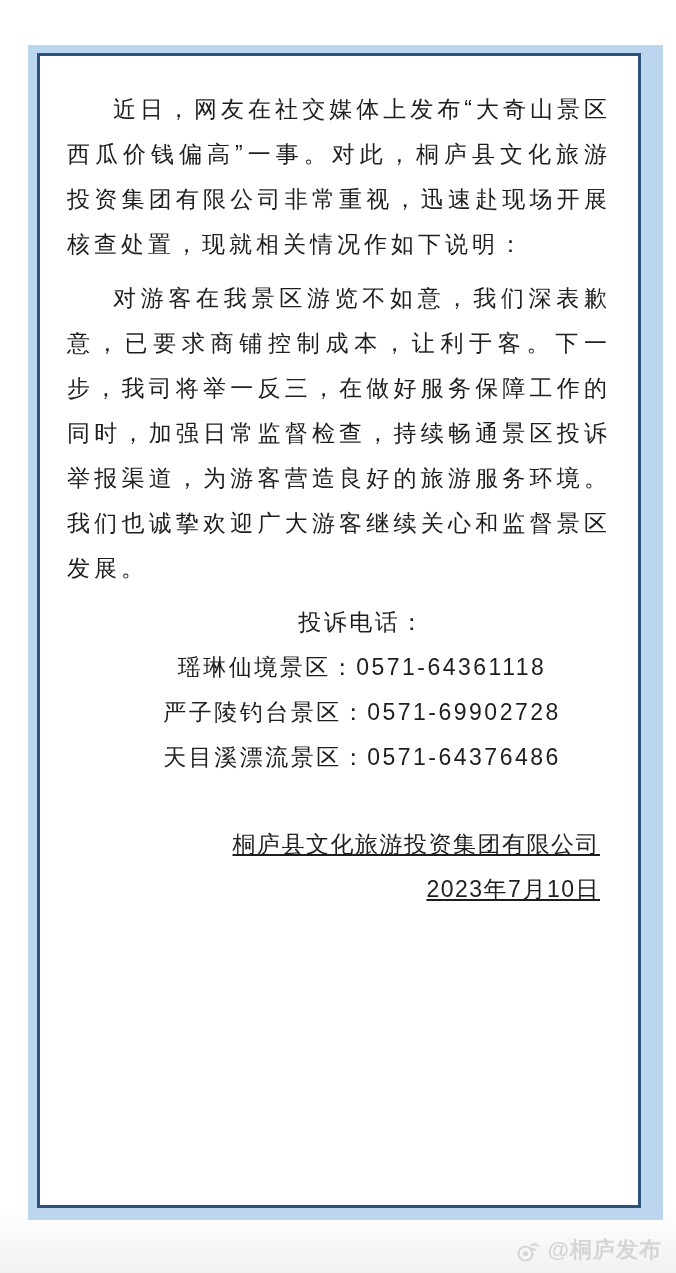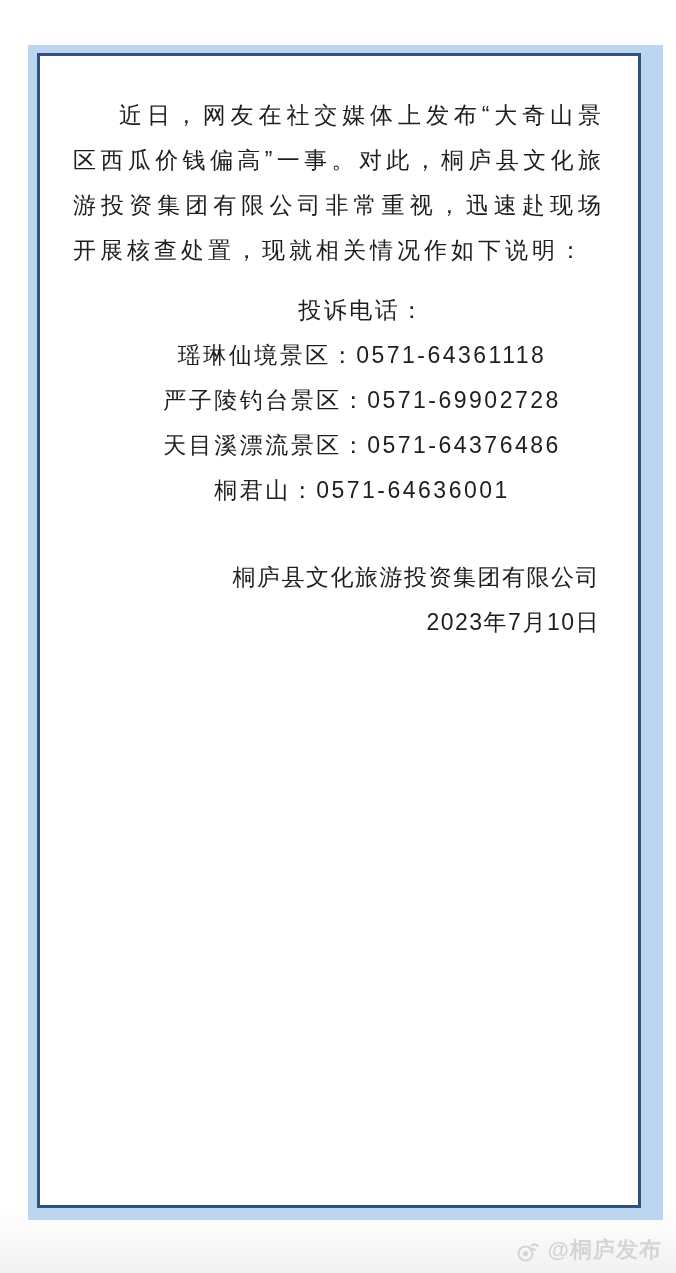--- a/index.html
+++ b/index.html
@@ -30,34 +30,35 @@
     padding: 22px 18px 0 18px;
     color: #1e1e1e;
     font-size: 23px;
     line-height: 45px;
     letter-spacing: 4px;
     text-align: justify;
     text-justify: inter-character;
     overflow: hidden;
   }
   .doc p.para {
-    margin: 15px;
+    margin: 9px;
     text-indent: 2em;
   }
   .line {
     line-height: 45px;
     white-space: nowrap;
   }
   .indent { padding-left: 2em; }
   .hotline, .hotline-heading { letter-spacing: 2.5px; text-align: center; }
   .sig-block {
     margin-top: 42px;
     text-align: right;
     letter-spacing: 1.5px;
     padding-right: 20px;
+    text-decoration: underline;
   }
   .sig-block .line { white-space: nowrap; }
   .watermark {
     position: absolute;
     right: 14px;
     bottom: 8px;
     display: flex;
     align-items: center;
     gap: 5px;
     color: #d5d5d5;
@@ -68,28 +69,28 @@
     margin-top: 28px;
   }
   .watermark svg { display: block; opacity: 0.95; }
 </style>
 </head>
 <body>
 
 <div class="blue-panel">
   <div class="doc">
     <p class="para">近日，网友在社交媒体上发布“大奇山景区西瓜价钱偏高”一事。对此，桐庐县文化旅游投资集团有限公司非常重视，迅速赴现场开展核查处置，现就相关情况作如下说明：</p>
+    <p class="para">对游客在我景区游览不如意，我们深表歉意，已要求商铺控制成本，让利于客。下一步，我司将举一反三，在做好服务保障工作的同时，加强日常监督检查，持续畅通景区投诉举报渠道，为游客营造良好的旅游服务环境。我们也诚挚欢迎广大游客继续关心和监督景区发展。</p>
 
     <div class="line indent hotline-heading">投诉电话：</div>
 
     <div id="hotlines">
         <div class="line indent hotline">瑶琳仙境景区：0571-64361118</div>
         <div class="line indent hotline">严子陵钓台景区：0571-69902728</div>
         <div class="line indent hotline">天目溪漂流景区：0571-64376486</div>
-        <div class="line indent hotline">桐君山：0571-64636001</div>
       </div>
 
     <div class="sig-block">
       <div class="line">桐庐县文化旅游投资集团有限公司</div>
       <div class="line">2023年7月10日</div>
     </div>
   </div>
 </div>
 
 <div class="watermark">

